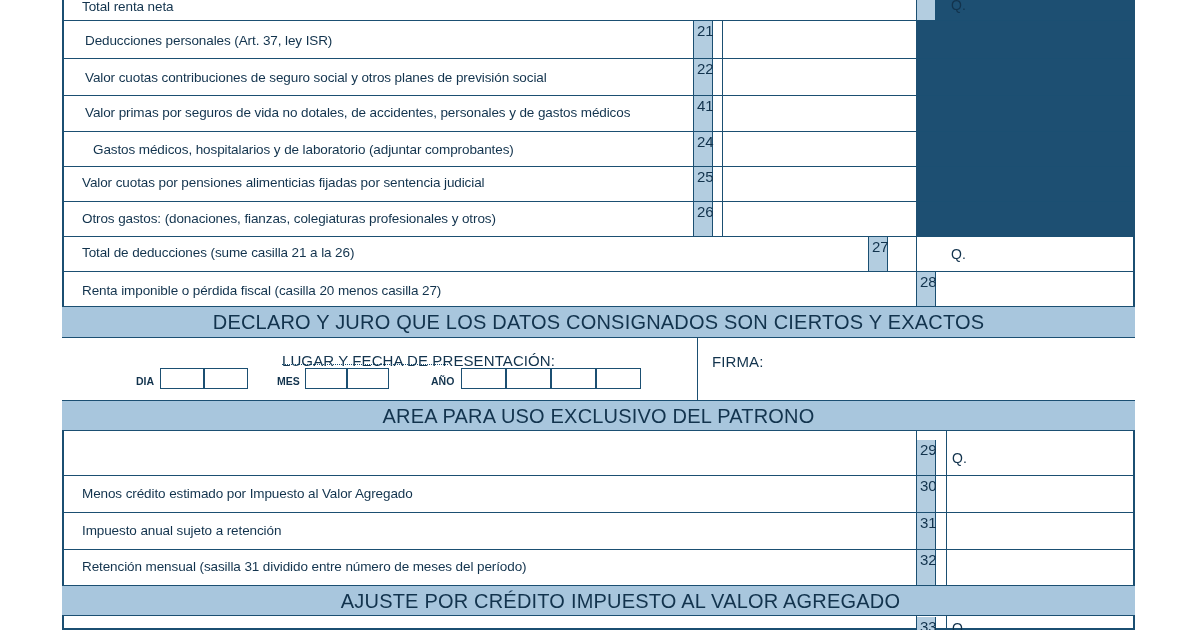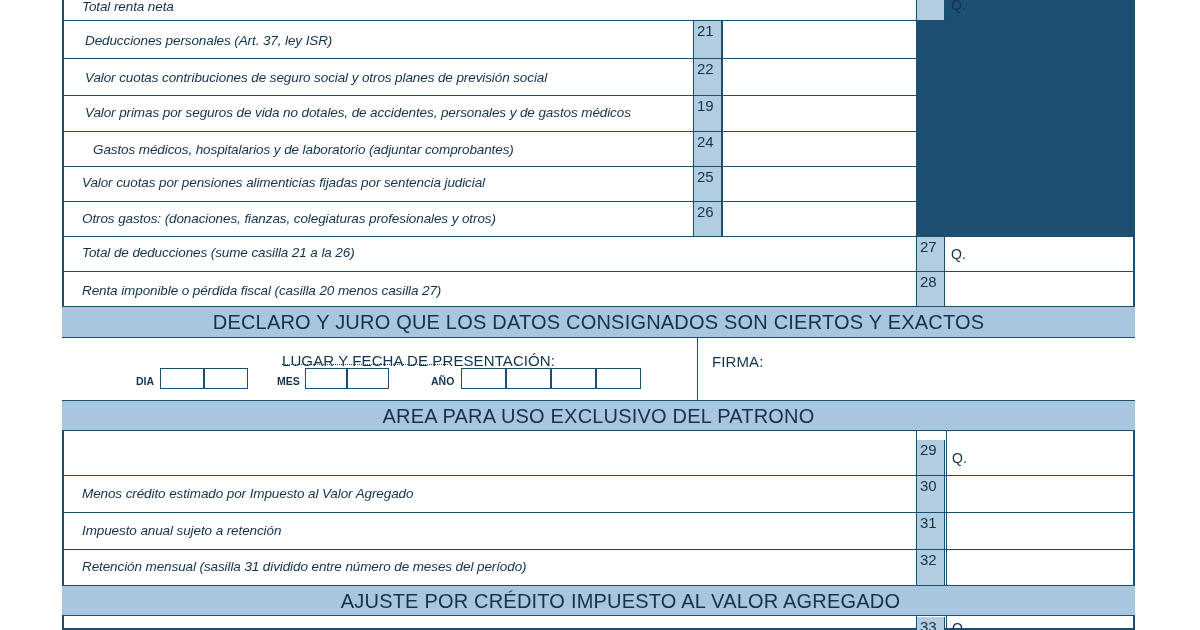--- a/index.html
+++ b/index.html
@@ -50,25 +50,24 @@
     position: absolute;
     width: 1px;
     background: #1b4f72;
   }
   .label {
     position: absolute;
     font-size: 13.5px;
     color: #12334d;
     white-space: nowrap;
     letter-spacing: -0.1px;
-    font-style: italic;
   }
   .numcell {
     position: absolute;
-    width: 29px;
+    width: 20px;
     background: #b3cde0;
     border-left: 1px solid #1b4f72;
     border-right: 1px solid #1b4f72;
     box-sizing: border-box;
     font-size: 15px;
     color: #12334d;
     text-align: left;
     padding-left: 3px;
     padding-top: 1px;
   }
@@ -147,33 +146,33 @@
   <div class="numcell" style="left:916px; top:-16px; height:36px;">20</div>
   <div class="qmark" style="left:951px; top:-3px;">Q.</div>
 
   <div class="label" style="left:85px; top:33px;">Deducciones personales   (Art. 37, ley ISR)</div>
   <div class="numcell" style="left:693px; top:21px; height:37px;">21</div>
 
   <div class="label" style="left:85px; top:70px;">Valor cuotas contribuciones de seguro social y otros planes de previsión social</div>
   <div class="numcell" style="left:693px; top:59px; height:36px;">22</div>
 
   <div class="label" style="left:85px; top:105px;">Valor primas por seguros de vida no dotales, de accidentes, personales y de gastos médicos</div>
-  <div class="numcell" style="left:693px; top:96px; height:35px;">19</div>
+  <div class="numcell" style="left:693px; top:96px; height:35px;">41</div>
 
   <div class="label" style="left:93px; top:142px;">Gastos médicos, hospitalarios y de laboratorio (adjuntar comprobantes)</div>
   <div class="numcell" style="left:693px; top:132px; height:34px;">24</div>
 
   <div class="label" style="left:82px; top:175px;">Valor cuotas por pensiones alimenticias fijadas por sentencia judicial</div>
   <div class="numcell" style="left:693px; top:167px; height:34px;">25</div>
 
   <div class="label" style="left:82px; top:211px;">Otros gastos: (donaciones, fianzas, colegiaturas profesionales y otros)</div>
   <div class="numcell" style="left:693px; top:202px; height:34px;">26</div>
 
   <div class="label" style="left:82px; top:245px;">Total de deducciones (sume casilla 21 a la 26)</div>
-  <div class="numcell" style="left:916px; top:237px; height:34px;">27</div>
+  <div class="numcell" style="left:868px; top:237px; height:34px;">27</div>
   <div class="qmark" style="left:951px; top:246px;">Q.</div>
 
   <div class="label" style="left:82px; top:283px;">Renta imponible o pérdida fiscal (casilla 20 menos casilla 27)</div>
   <div class="numcell" style="left:916px; top:272px; height:34px;">28</div>
 
   <div class="banner" style="top:306px; height:32px; line-height:31px;">DECLARO Y JURO QUE LOS DATOS CONSIGNADOS SON CIERTOS Y EXACTOS</div>
 
   <div class="sig-area" style="top:338px; height:62px;"></div>
   <div class="vline" style="left:697px; top:338px; height:62px;"></div>
 

